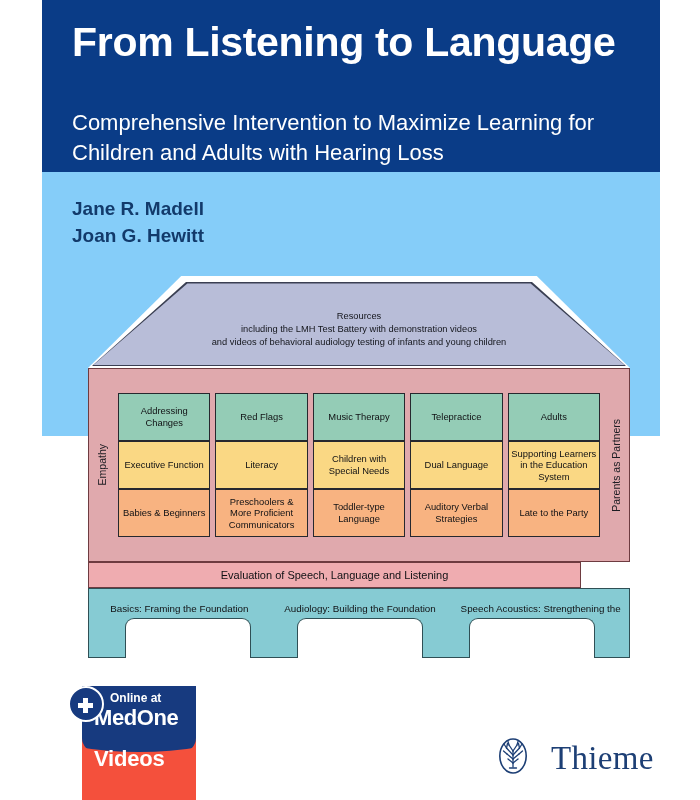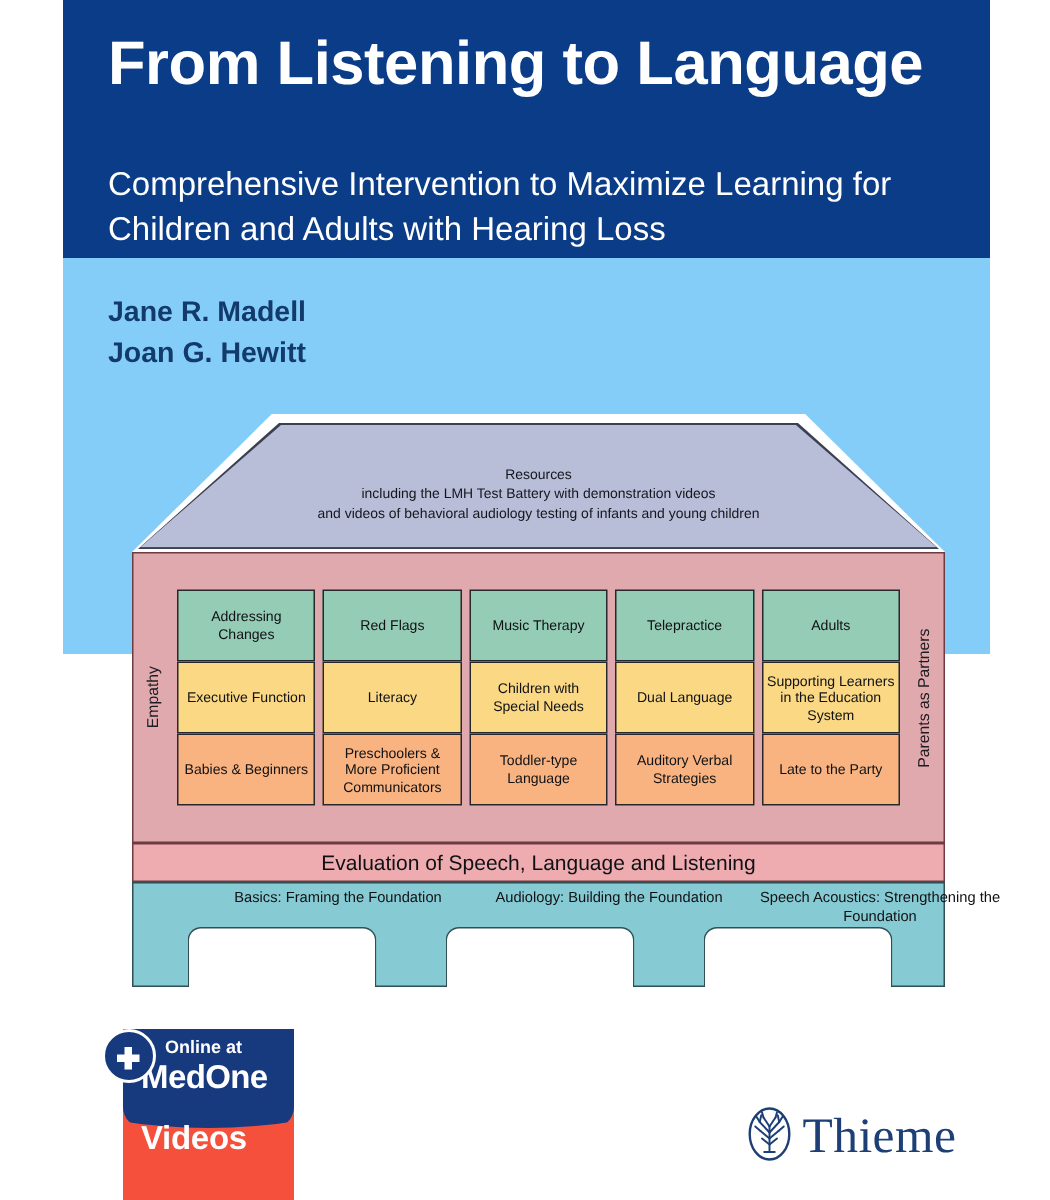--- a/index.html
+++ b/index.html
@@ -49,28 +49,28 @@
         display:flex;flex-direction:column;justify-content:center;
         padding:5px 3px;box-sizing:border-box;}
   .row{display:flex;gap:5px;height:48px;}
   .cell{flex:1;border:1.3px solid #26282e;display:flex;align-items:center;
         justify-content:center;text-align:center;font-size:9.4px;line-height:1.24;
         color:#101114;padding:1px 2px;box-sizing:border-box;}
   .row-1 .cell{background:#94ccb6;}
   .row-2 .cell{background:#fad884;}
   .row-3 .cell{background:#f8b381;}
 
-  .eval-bar{position:absolute;left:0;top:286px;width:542px;height:26px;
+  .eval-bar{position:absolute;left:0;top:286px;width:493px;height:26px;
             background:#efacb0;border:1.4px solid #6e3b40;box-sizing:border-box;
             display:flex;align-items:center;justify-content:center;
-            font-size:14px;color:#101114;}
+            font-size:11px;color:#101114;}
 
   .foundation{position:absolute;left:0;top:312px;width:542px;height:70px;
               background:#86cbd3;border:1.4px solid #2f4f55;box-sizing:border-box;}
-  .found-labels{position:absolute;left:0;top:4px;width:542px;display:flex;margin-left:46px;}
+  .found-labels{position:absolute;left:0;top:14px;width:542px;display:flex;}
   .found-labels div{flex:1;text-align:center;font-size:9.8px;line-height:1.3;
                     color:#101114;}
   .leg-gap{position:absolute;bottom:-1px;width:126px;height:40px;background:#ffffff;
            border-left:1.4px solid #2f4f55;border-right:1.4px solid #2f4f55;
            border-top:1.4px solid #2f4f55;
            border-top-left-radius:9px;border-top-right-radius:9px;box-sizing:border-box;}
   .leg-gap.g1{left:36px;}
   .leg-gap.g2{left:208px;}
   .leg-gap.g3{left:380px;}
 
@@ -86,21 +86,21 @@
   .med-name{position:absolute;left:26px;top:19px;color:#fff;font-size:22px;font-weight:bold;letter-spacing:-0.4px;}
   .med-videos{position:absolute;left:26px;top:60px;color:#fff;font-size:22px;font-weight:bold;letter-spacing:-0.2px;}
   .plus-circle{position:absolute;left:0;top:0;width:36px;height:36px;border-radius:50%;
                background:#173a7f;border:2.5px solid #ffffff;box-sizing:border-box;}
   .plus-circle:before,.plus-circle:after{content:"";position:absolute;background:#fff;}
   .plus-circle:before{left:8px;top:15px;width:15px;height:4.5px;}
   .plus-circle:after{left:13.2px;top:9.5px;width:4.5px;height:15px;}
 
   
   #thieme{position:absolute;left:498px;top:736px;width:150px;height:44px;
-          display:flex;align-items:center;gap:7px;}
+          display:flex;align-items:center;gap:23px;}
   .th-word{font-family:"Liberation Serif",serif;font-size:33px;color:#1d3f75;letter-spacing:0.3px;}
 </style>
 </head>
 <body>
 
 <div id="cover">
 
   <div class="band-dark"></div>
   <div class="band-light"></div>
 

